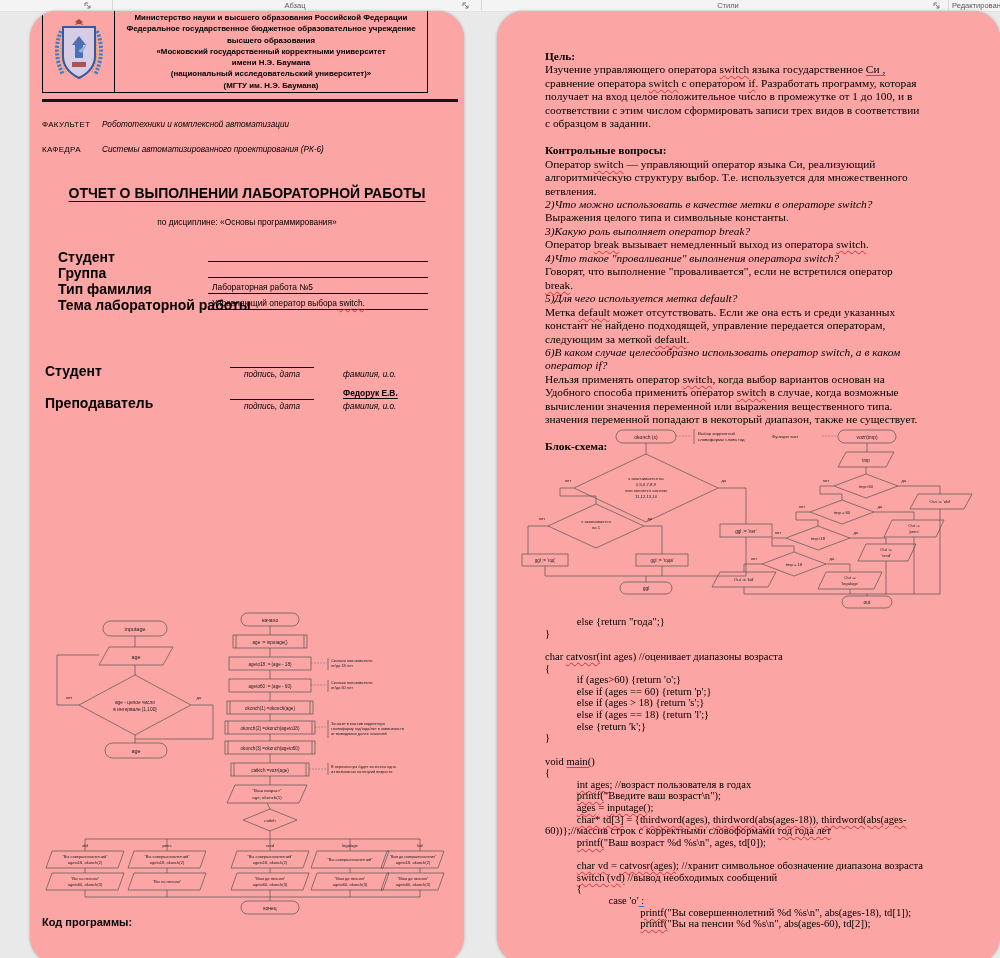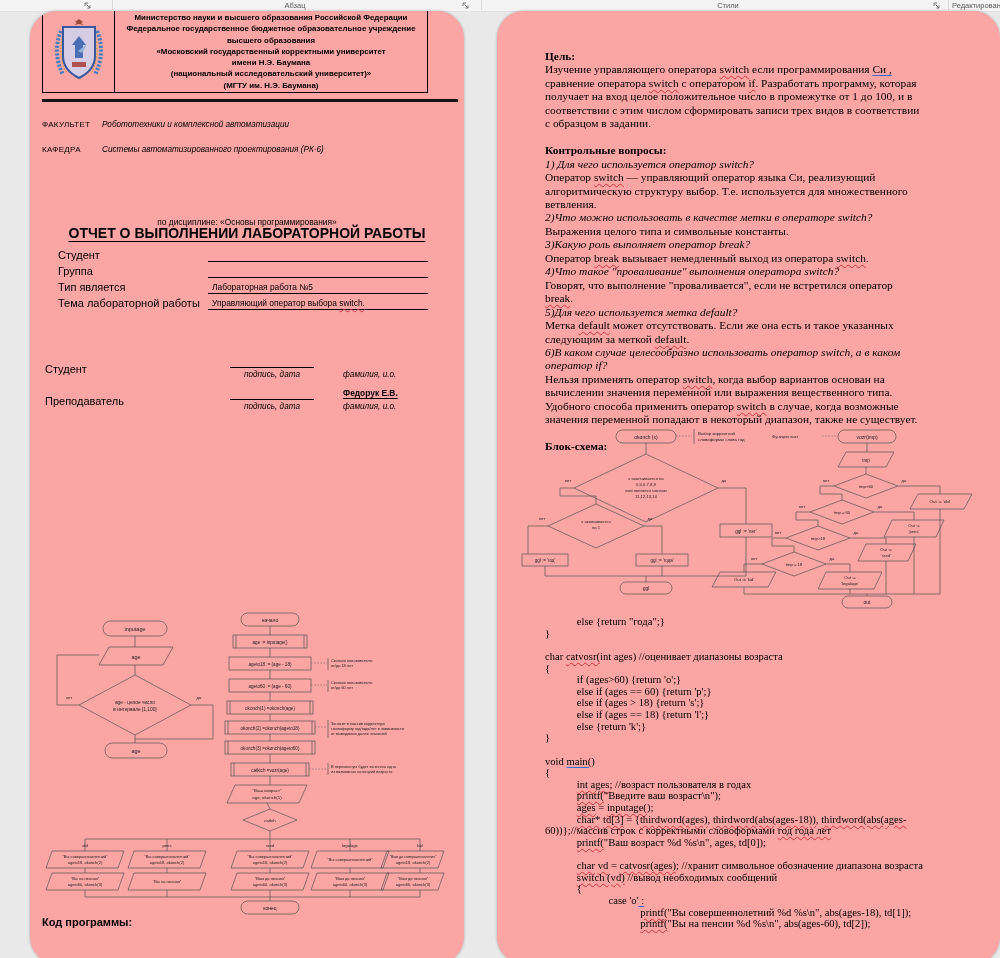--- a/index.html
+++ b/index.html
@@ -17,23 +17,23 @@
   #p1{left:30px;width:434px;}
   #p2{left:497px;width:503px;}
   
   .hdrtable{left:12px;top:-3px;width:386px;height:85px;border:1px solid #000;display:flex;box-sizing:border-box;}
   .logocell{width:72px;border-right:1px solid #000;display:flex;align-items:center;justify-content:center;box-sizing:border-box;}
   .hdrtext{flex:1;font-size:7.9px;font-weight:bold;text-align:center;line-height:11.3px;padding-top:3px;}
   .thickline{left:12px;top:88px;width:416px;height:3px;background:#151515;}
   .caps{font-size:8px;letter-spacing:.3px;}
   .ital{font-style:italic;font-size:8.2px;}
   .title{left:0;top:174px;width:434px;text-align:center;font-size:14px;font-weight:bold;
-         text-decoration:underline;text-underline-offset:3px;margin-top:40px;}
+         text-decoration:underline;text-underline-offset:3px;}
   .subtitle{left:0;top:206px;width:434px;text-align:center;font-size:8.4px;}
-  .flabel{font-size:11px;}
+  .flabel{font-size:14px;font-weight:bold;}
   .formline{border-bottom:1px solid #000;height:12px;font-size:8.4px;padding-left:4px;box-sizing:border-box;}
   .sigline{border-bottom:1px solid #000;height:10px;}
   .hint{font-style:italic;font-size:8.2px;}
   .signame{font-size:8.4px;font-weight:bold;text-decoration:underline;text-underline-offset:2px;}
   .caption{font-size:11px;font-weight:bold;}
   
   .doc{font-family:"Liberation Serif",serif;font-size:11.4px;line-height:13.45px;}
   .code{font-size:10.6px;line-height:11.62px;tab-size:12;-moz-tab-size:12;}
   .tline{white-space:pre;}
   .b{font-weight:bold;}
@@ -102,21 +102,21 @@
   <div class="a caps" style="left:12px;top:134px;">КАФЕДРА</div>
   <div class="a ital" style="left:72px;top:134px;">Системы автоматизированного проектирования (РК-6)</div>
 
   <div class="a title">ОТЧЕТ О ВЫПОЛНЕНИИ ЛАБОРАТОРНОЙ РАБОТЫ</div>
   <div class="a subtitle">по дисциплине: «Основы программирования»</div>
 
   <div class="a flabel" style="left:28px;top:238px;">Студент</div>
   <div class="a formline" style="left:178px;top:239px;width:220px;"></div>
   <div class="a flabel" style="left:28px;top:254px;">Группа</div>
   <div class="a formline" style="left:178px;top:255px;width:220px;"></div>
-  <div class="a flabel" style="left:28px;top:270px;">Тип является</div>
+  <div class="a flabel" style="left:28px;top:270px;">Тип фамилия</div>
   <div class="a formline" style="left:178px;top:271px;width:220px;"><span>Лабораторная работа №5</span></div>
   <div class="a flabel" style="left:28px;top:286px;">Тема лабораторной работы</div>
   <div class="a formline" style="left:178px;top:287px;width:220px;"><span>Управляющий оператор выбора </span><span class="sp">switch.</span></div>
 
   <div class="a flabel" style="left:15px;top:352px;">Студент</div>
   <div class="a sigline" style="left:200px;top:346px;width:84px;"></div>
   <div class="a hint" style="left:193px;top:359px;width:98px;text-align:center;">подпись, дата</div>
   <div class="a hint" style="left:313px;top:359px;">фамилия, и.о.</div>
 
   <div class="a flabel" style="left:15px;top:384px;">Преподаватель</div>
@@ -268,46 +268,46 @@
     <text x="286" y="161" font-size="3.9">В переменную будет занесена одна</text>
     <text x="286" y="166" font-size="3.9">из возможных категорий возраста</text>
   </svg>
 
   <div class="a caption" style="left:12px;top:905px;">Код программы:</div>
 </div>
 
 <div id="p2" class="page">
   <div class="a doc" style="left:48px;top:-1px;width:444px;margin-top:40px;">
       <div class="tline"><span class="b">Цель:</span></div>
-      <div class="tline"><span>Изучение управляющего оператора </span><span class="sp">switch</span><span> если программирования </span><span class="gr">Си ,</span></div>
+      <div class="tline"><span>Изучение управляющего оператора </span><span class="sp">switch</span><span> языка государственное </span><span class="gr">Си ,</span></div>
       <div class="tline"><span>сравнение оператора </span><span class="sp">switch</span><span> с оператором </span><span class="sp">if</span><span>. Разработать программу, которая</span></div>
       <div class="tline"><span>получает на вход целое положительное число в промежутке от 1 до 100, и в</span></div>
       <div class="tline"><span>соответствии с этим числом сформировать записи трех видов в соответствии</span></div>
       <div class="tline"><span>с образцом в задании.</span></div>
       <div class="tline">&nbsp;</div>
       <div class="tline"><span class="b">Контрольные вопросы:</span></div>
-      <div class="tline"><span class="i">1) Для чего используется оператор switch?</span></div>
       <div class="tline"><span>Оператор </span><span class="sp">switch</span><span> — управляющий оператор языка Си, реализующий</span></div>
       <div class="tline"><span>алгоритмическую структуру выбор. Т.е. используется для множественного</span></div>
       <div class="tline"><span>ветвления.</span></div>
       <div class="tline"><span class="i">2)Что можно использовать в качестве метки в операторе switch?</span></div>
       <div class="tline"><span>Выражения целого типа и символьные константы.</span></div>
       <div class="tline"><span class="i">3)Какую роль выполняет оператор break?</span></div>
       <div class="tline"><span>Оператор </span><span class="sp">break</span><span> вызывает немедленный выход из оператора </span><span class="sp">switch</span><span>.</span></div>
       <div class="tline"><span class="i">4)Что такое "проваливание" выполнения оператора switch?</span></div>
       <div class="tline"><span>Говорят, что выполнение "проваливается", если не встретился оператор</span></div>
       <div class="tline"><span class="sp">break</span><span>.</span></div>
       <div class="tline"><span class="i">5)Для чего используется метка default?</span></div>
-      <div class="tline"><span>Метка </span><span class="sp">default</span><span> может отсутствовать. Если же она есть и такое указанных</span></div>
+      <div class="tline"><span>Метка </span><span class="sp">default</span><span> может отсутствовать. Если же она есть и среди указанных</span></div>
+      <div class="tline"><span>констант не найдено подходящей, управление передается операторам,</span></div>
       <div class="tline"><span>следующим за меткой </span><span class="sp">default</span><span>.</span></div>
       <div class="tline"><span class="i">6)В каком случае целесообразно использовать оператор switch, а в каком</span></div>
       <div class="tline"><span class="i">оператор if?</span></div>
       <div class="tline"><span>Нельзя применять оператор </span><span class="sp">switch</span><span>, когда выбор вариантов основан на</span></div>
+      <div class="tline"><span>Удобного способа применить оператор </span><span class="sp">switch</span><span> в случае, когда возможные</span></div>
       <div class="tline"><span>вычислении значения переменной или выражения вещественного типа.</span></div>
-      <div class="tline"><span>Удобного способа применить оператор </span><span class="sp">switch</span><span> в случае, когда возможные</span></div>
       <div class="tline"><span>значения переменной попадают в некоторый диапазон, также не существует.</span></div>
       <div class="tline">&nbsp;</div>
       <div class="tline"><span class="b">Блок-схема:</span></div>
     </div>
 
   <svg class="a" style="left:23px;top:413px;" width="460" height="185" viewBox="0 0 460 185">
 
     <rect class="fcshape" x="96" y="6" width="60" height="13" rx="6.5"></rect>
     <text x="126" y="15" font-size="5" text-anchor="middle">okonch (x)</text>
     <line class="fcdash" x1="156" y1="12" x2="172" y2="12"></line>

